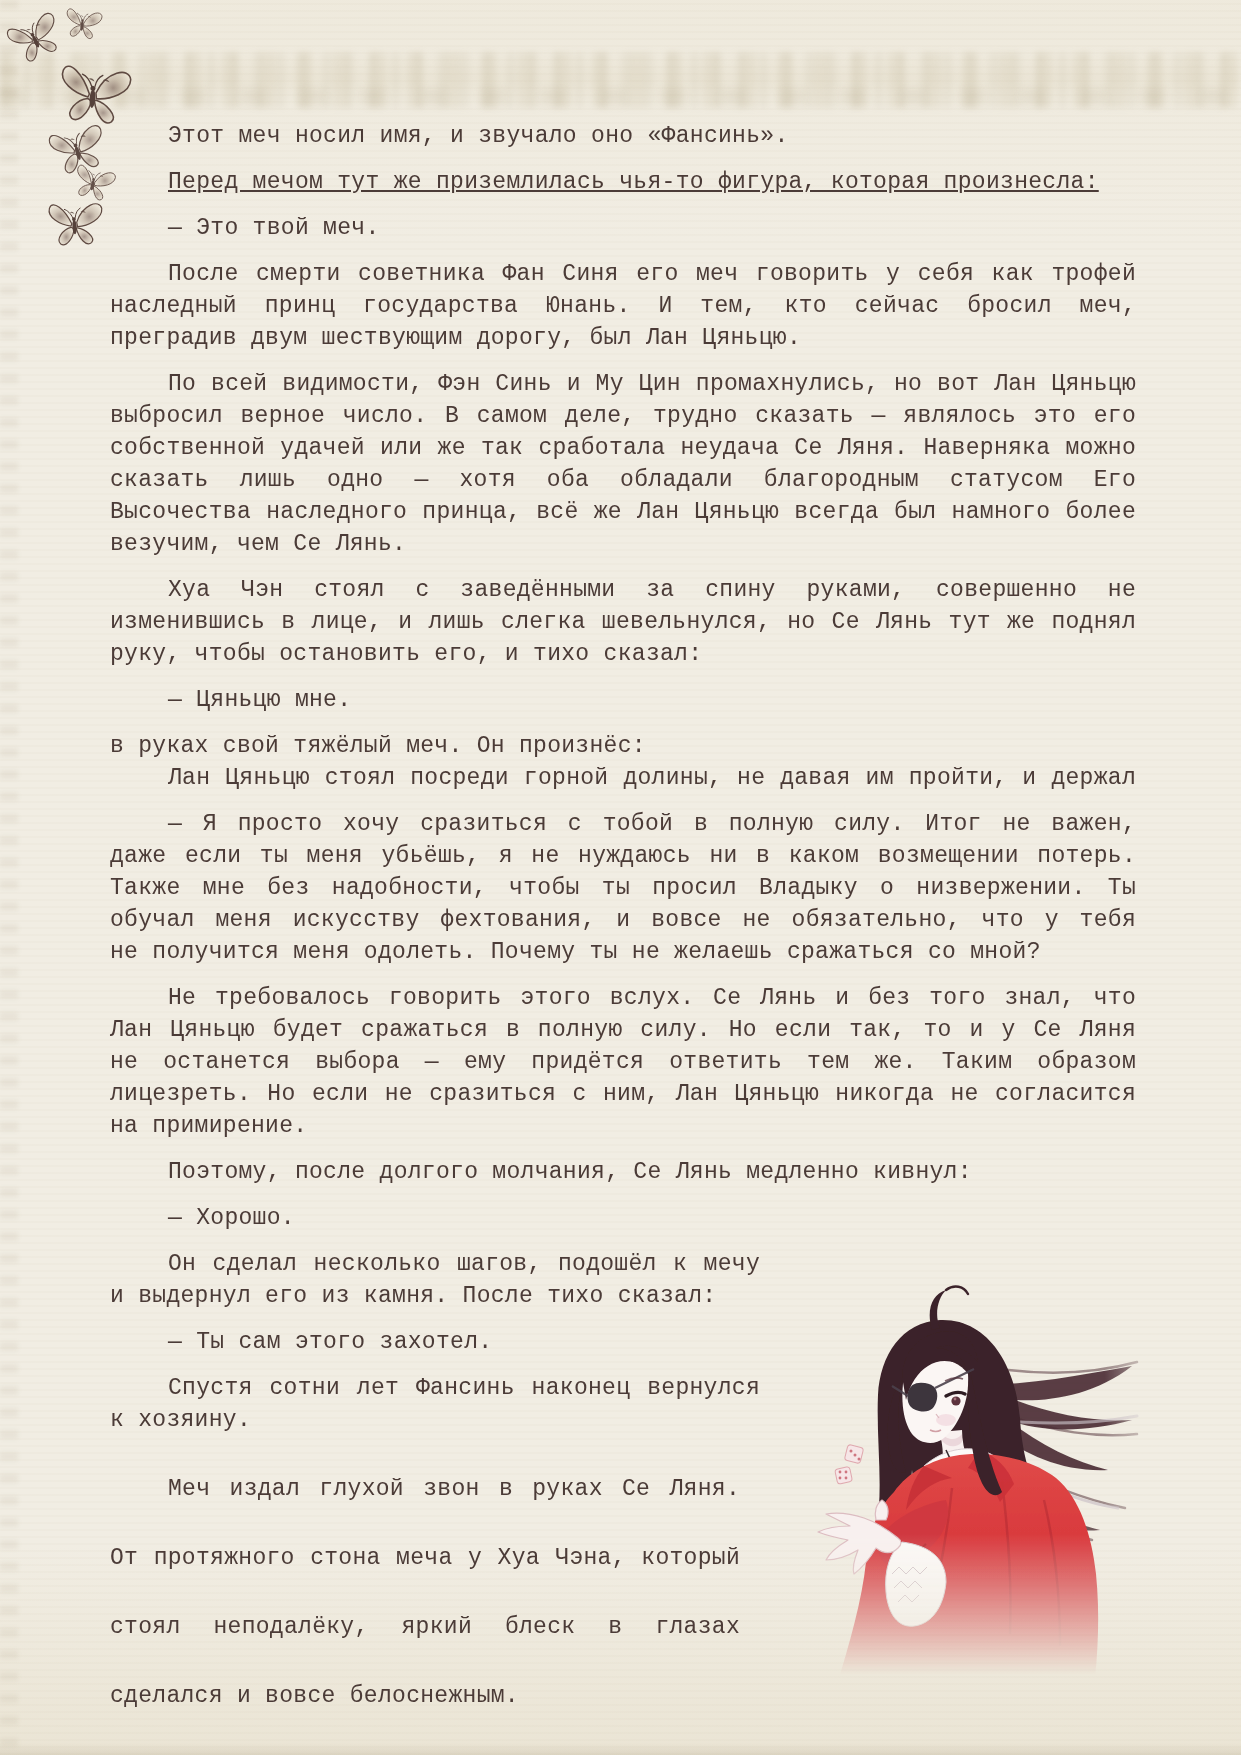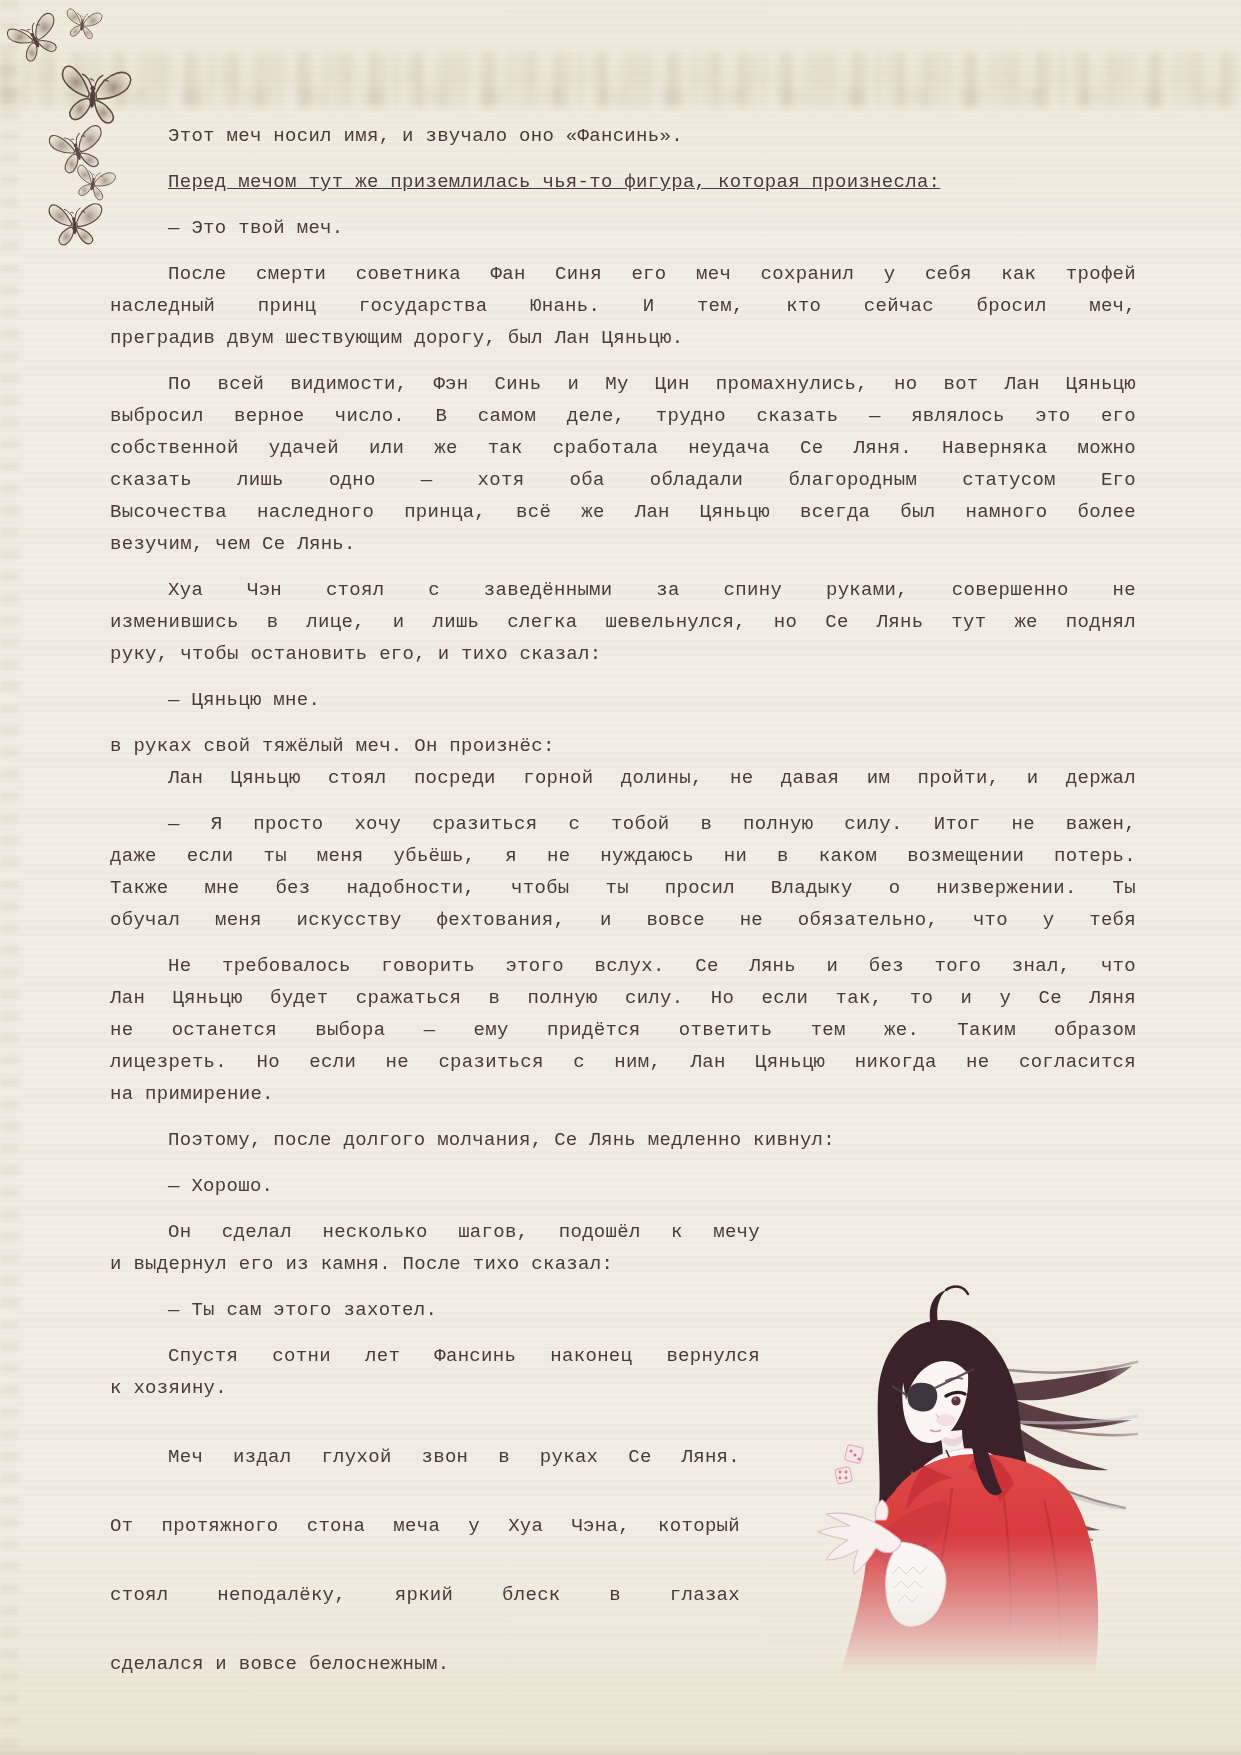--- a/index.html
+++ b/index.html
@@ -50,21 +50,21 @@
   .b3{left:55px; top:52px;  width:78px;height:78px;transform:rotate(12deg);}
   .b4{left:47px; top:117px; width:60px;height:60px;transform:rotate(-8deg);opacity:.95;}
   .b5{left:72px; top:159px; width:44px;height:44px;transform:rotate(20deg);opacity:.9;}
   .b6{left:45px; top:191px; width:60px;height:60px;transform:rotate(4deg);}
 
   
   .text-block{
     position:absolute;left:110px;top:0;width:1026px;
     padding-top:120px;
     color:#4b3b37;
-    font-size:19px;
+    font-size:23px;
     letter-spacing:0.3px;
   }
   .para{margin:0 0 14px 0;}
   .line{
     line-height:32px;
     text-align:justify;
     text-align-last:justify;
     white-space:normal;
   }
   .line.first{padding-left:58px;}
@@ -257,21 +257,21 @@
     <p class="para">
       <span class="line first last" style="display: block;">Этот меч носил имя, и звучало оно «Фансинь».</span>
     </p>
     <p class="para">
       <span class="line first last" style="display: block; text-decoration: underline;">Перед мечом тут же приземлилась чья-то фигура, которая произнесла:</span>
     </p>
     <p class="para">
       <span class="line first last" style="display: block;">— Это твой меч.</span>
     </p>
     <p class="para">
-      <span class="line first" style="display:block">После смерти советника Фан Синя его меч сохранил у себя как трофей</span>
+      <span class="line first" style="display:block">После смерти советника Фан Синя его меч говорить у себя как трофей</span>
       <span class="line" style="display:block">наследный принц государства Юнань. И тем, кто сейчас бросил меч,</span>
       <span class="line last" style="display:block">преградив двум шествующим дорогу, был Лан Цяньцю.</span>
     </p>
     <p class="para">
       <span class="line first" style="display:block">По всей видимости, Фэн Синь и Му Цин промахнулись, но вот Лан Цяньцю</span>
       <span class="line" style="display:block">выбросил верное число. В самом деле, трудно сказать — являлось это его</span>
       <span class="line" style="display:block">собственной удачей или же так сработала неудача Се Ляня. Наверняка можно</span>
       <span class="line" style="display:block">сказать лишь одно — хотя оба обладали благородным статусом Его</span>
       <span class="line" style="display:block">Высочества наследного принца, всё же Лан Цяньцю всегда был намного более</span>
       <span class="line last" style="display:block">везучим, чем Се Лянь.</span>
@@ -286,20 +286,21 @@
     </p>
     <p class="para">
       <span class="line last" style="display:block">в руках свой тяжёлый меч. Он произнёс:</span>
       <span class="line first" style="display:block">Лан Цяньцю стоял посреди горной долины, не давая им пройти, и держал</span>
     </p>
     <p class="para">
       <span class="line first" style="display:block">— Я просто хочу сразиться с тобой в полную силу. Итог не важен,</span>
       <span class="line" style="display:block">даже если ты меня убьёшь, я не нуждаюсь ни в каком возмещении потерь.</span>
       <span class="line" style="display:block">Также мне без надобности, чтобы ты просил Владыку о низвержении. Ты</span>
       <span class="line" style="display:block">обучал меня искусству фехтования, и вовсе не обязательно, что у тебя</span>
+      <span class="line last" style="display:block">не получится меня одолеть. Почему ты не желаешь сражаться со мной?</span>
     </p>
     <p class="para">
       <span class="line first" style="display:block">Не требовалось говорить этого вслух. Се Лянь и без того знал, что</span>
       <span class="line" style="display:block">Лан Цяньцю будет сражаться в полную силу. Но если так, то и у Се Ляня</span>
       <span class="line" style="display:block">не останется выбора — ему придётся ответить тем же. Таким образом</span>
       <span class="line" style="display:block">лицезреть. Но если не сразиться с ним, Лан Цяньцю никогда не согласится</span>
       <span class="line last" style="display:block">на примирение.</span>
     </p>
     <p class="para">
       <span class="line first last" style="display:block">Поэтому, после долгого молчания, Се Лянь медленно кивнул:</span>

